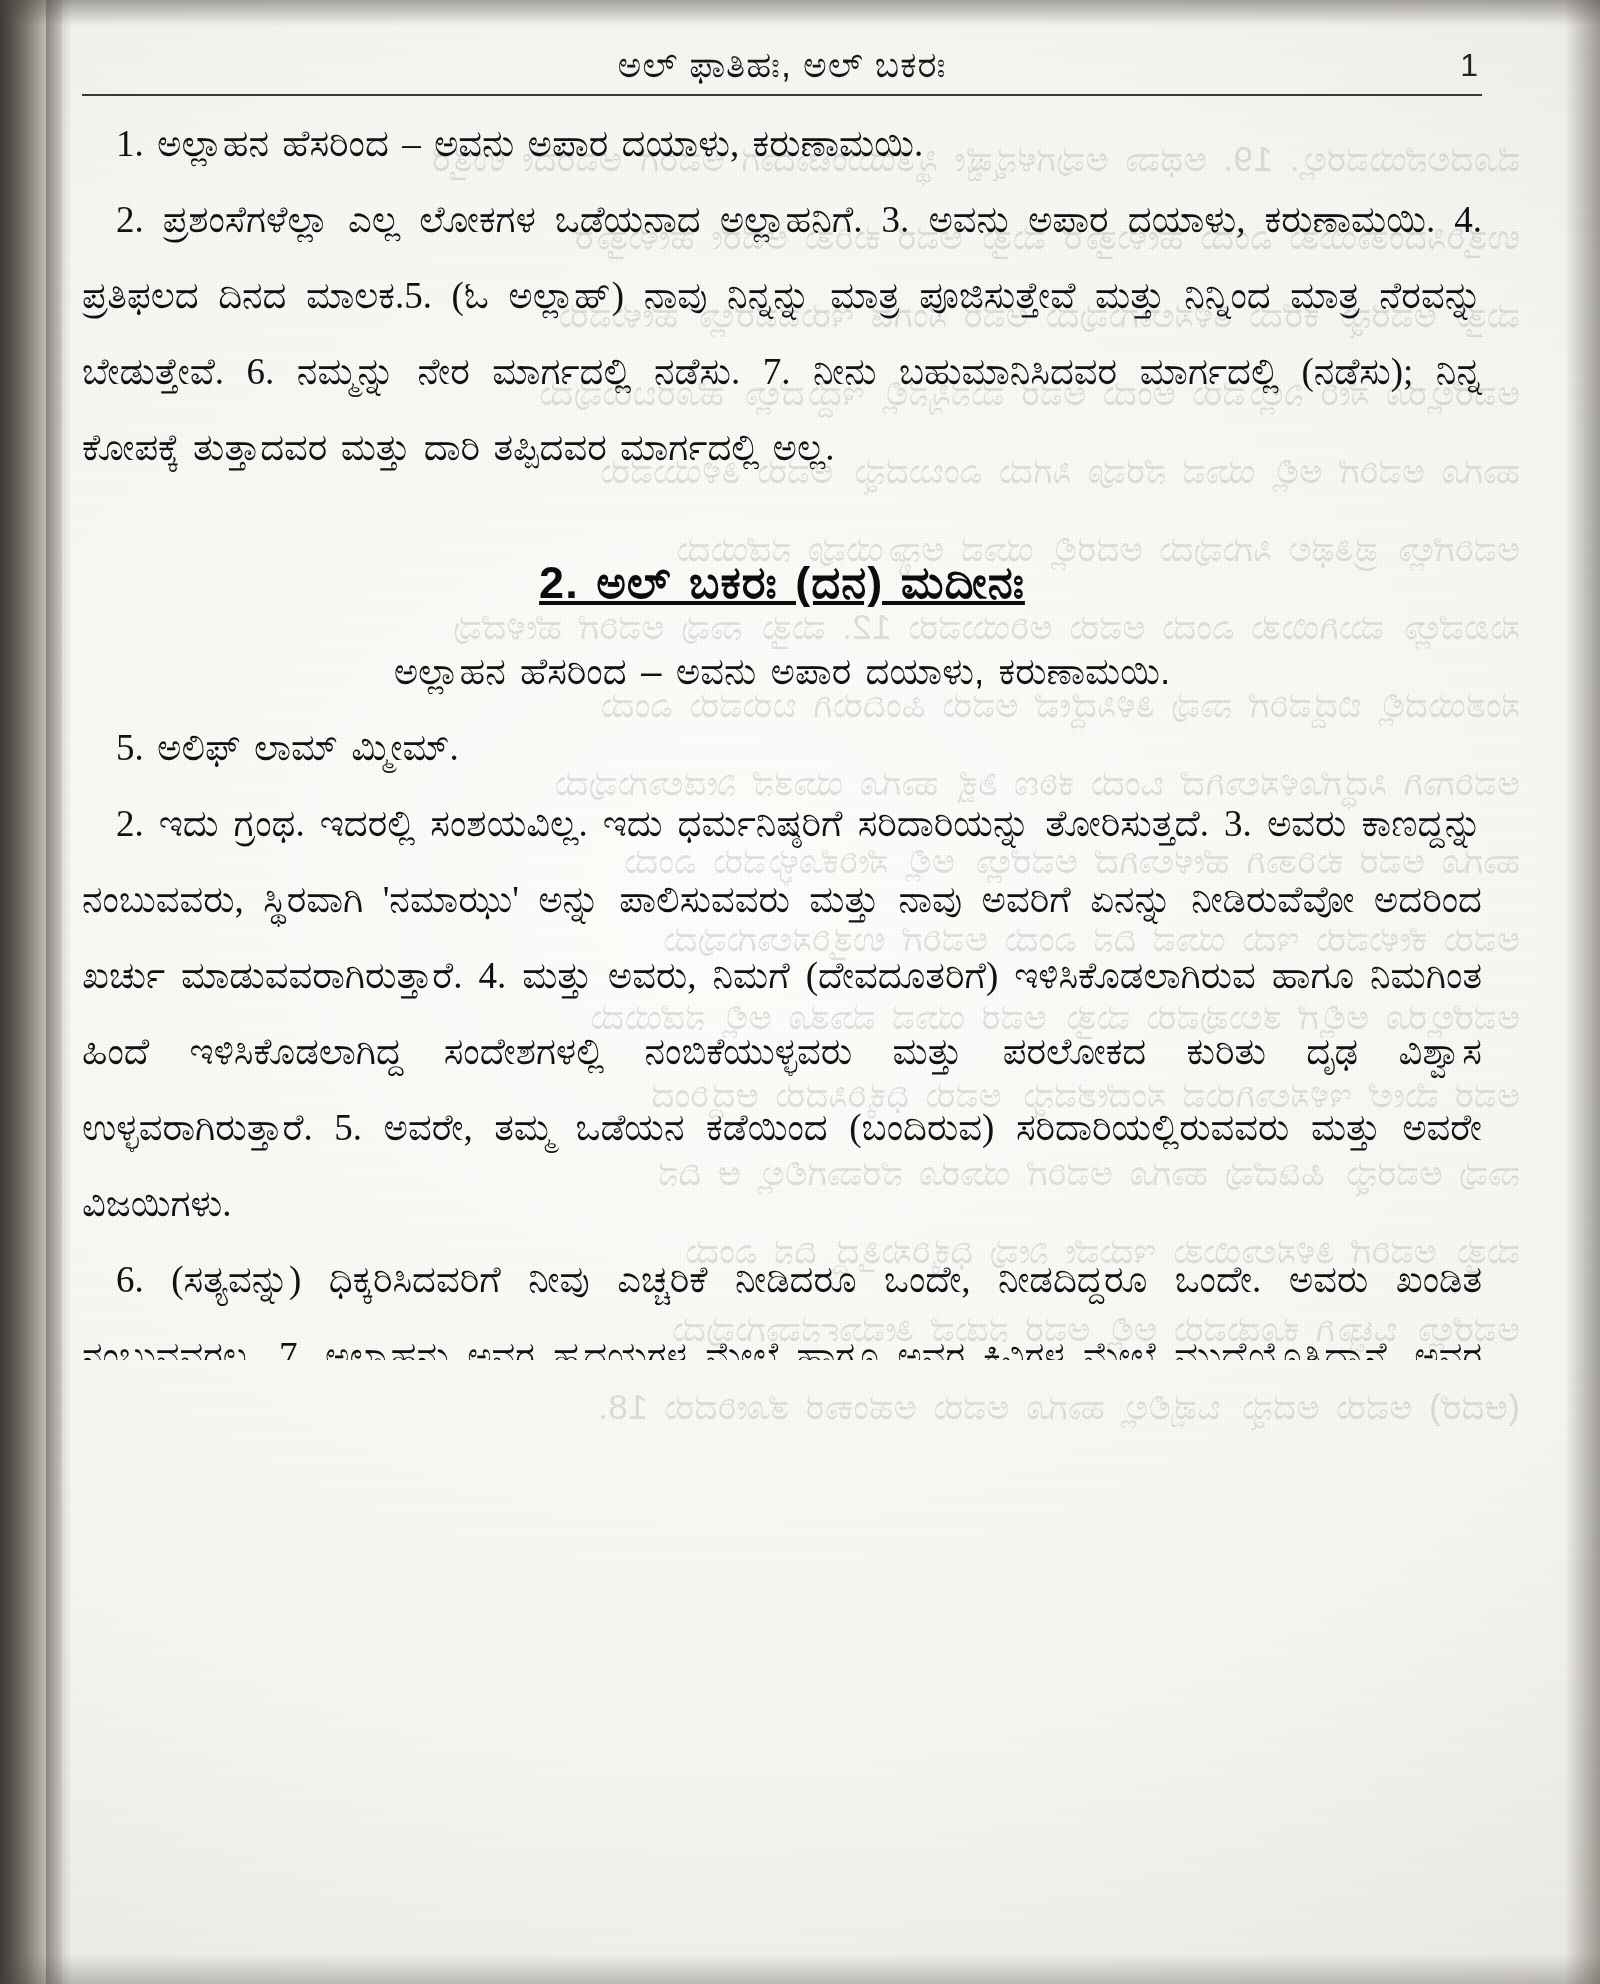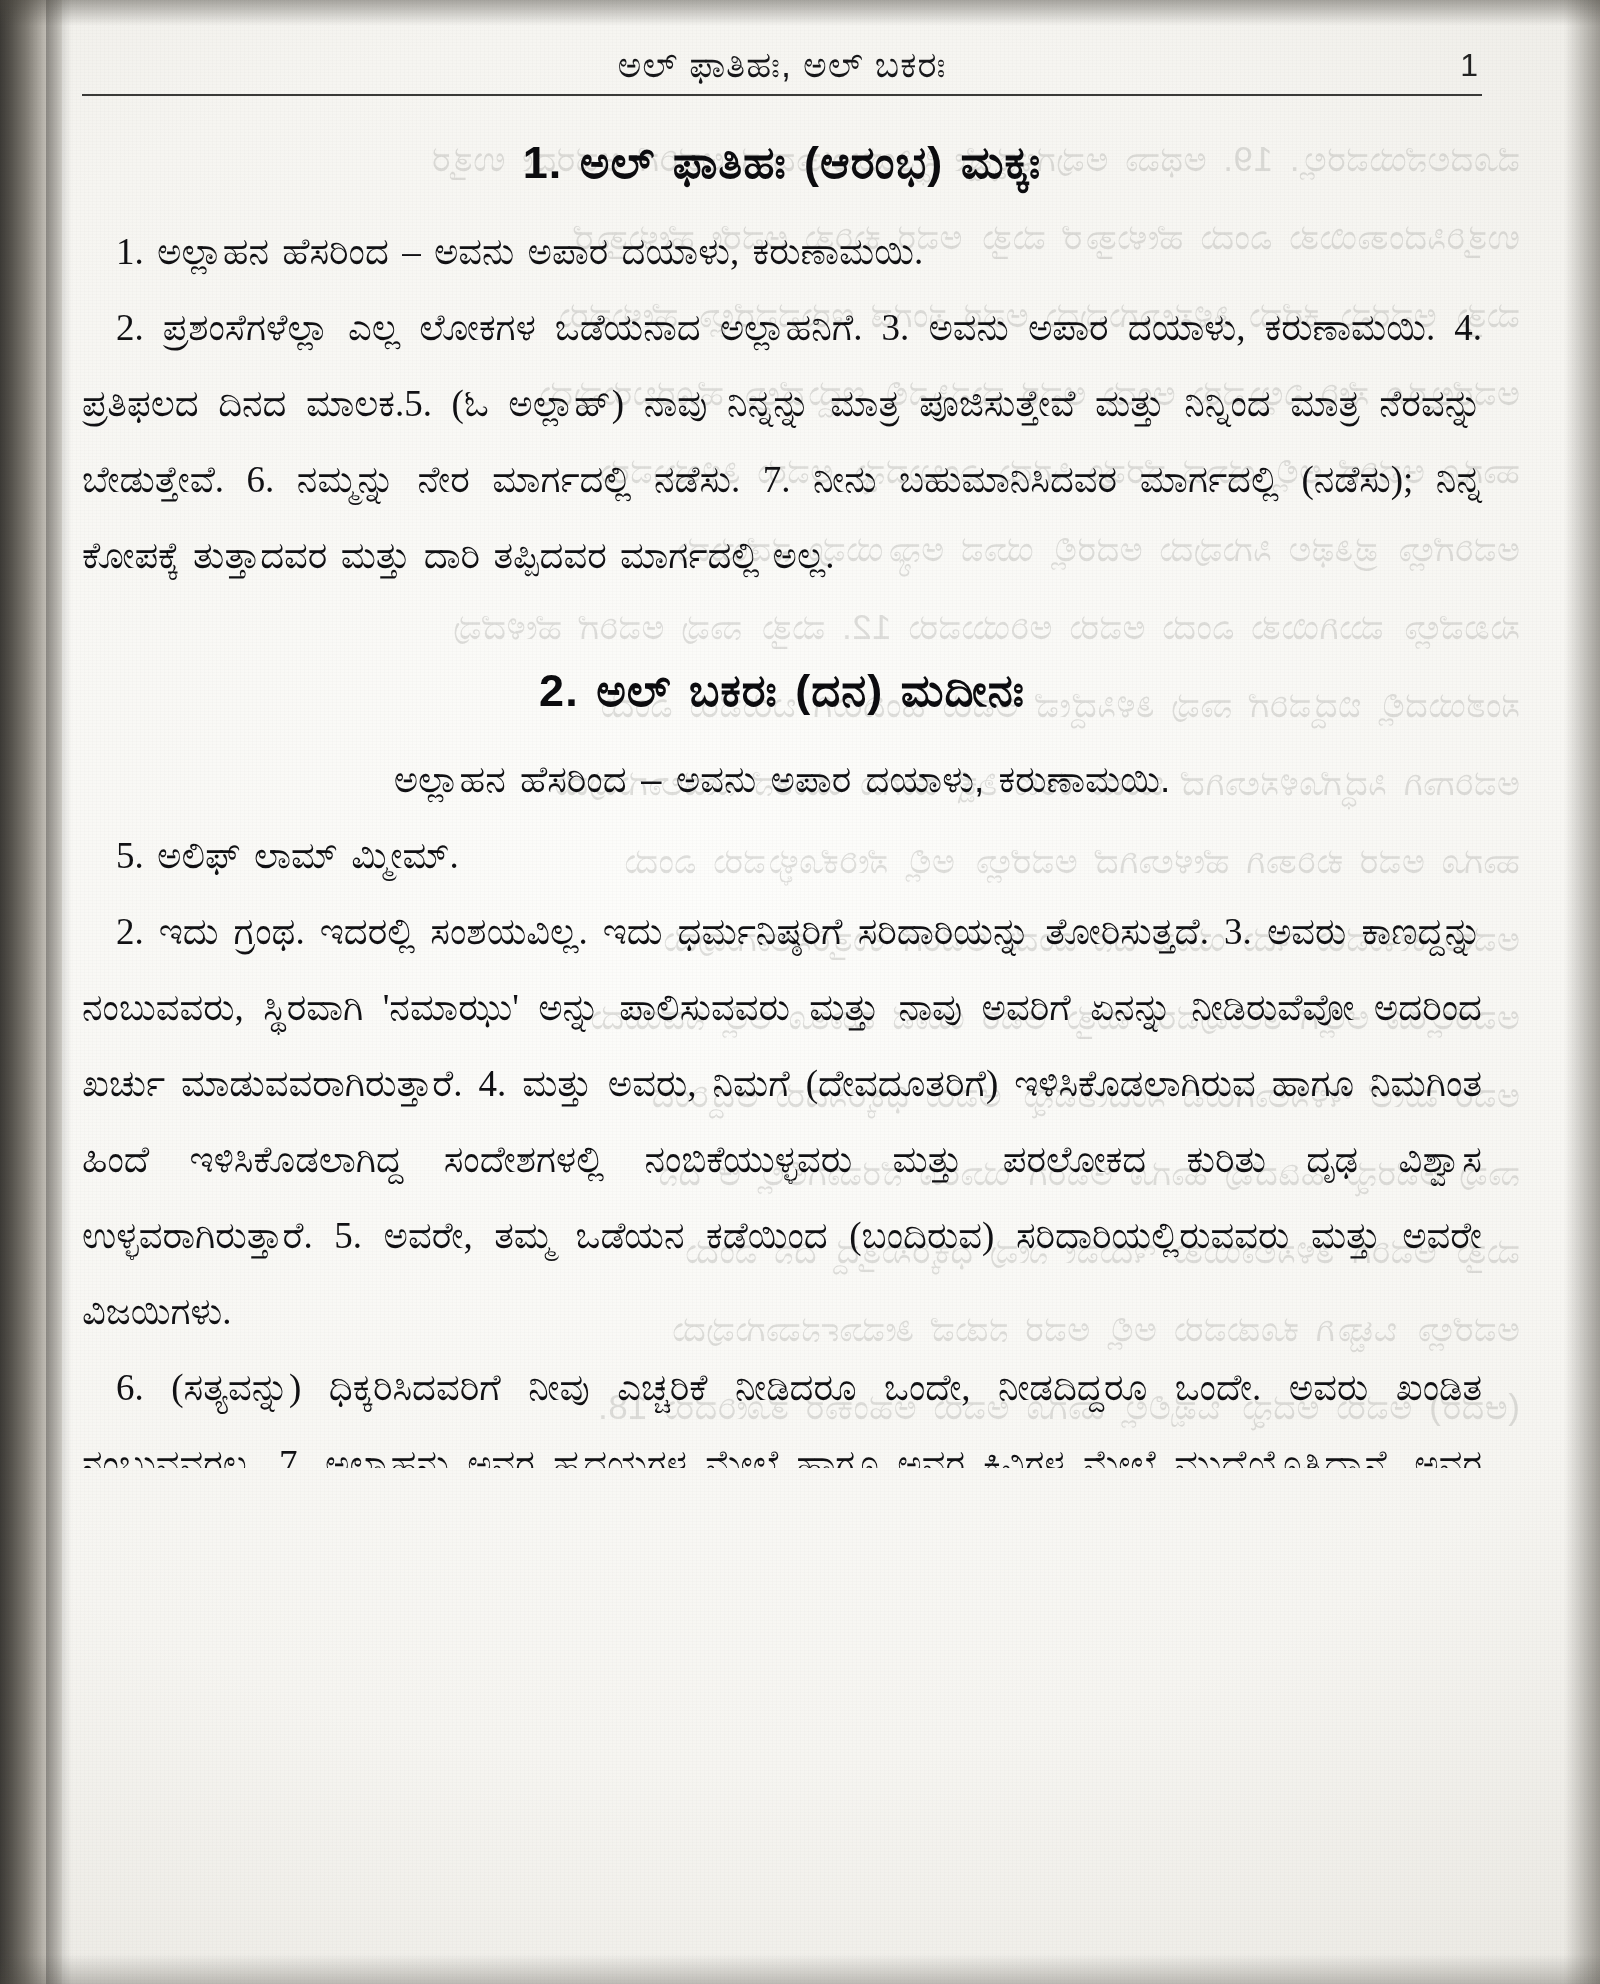--- a/index.html
+++ b/index.html
@@ -122,21 +122,21 @@
 
   h2.sura-title {
     font-size: 45px;
     text-align: center;
     font-weight: bold;
     margin: 34px 0 18px 0;
     line-height: 66px;
     color: #0c0c0f;
     letter-spacing: 1px;
   }
-  h2.sura-title.second { margin-top: 64px; }
+  h2.sura-title.second { margin-top: 64px; text-decoration: underline; }
 
   p.verse-para {
     margin: 0 0 0 0;
     text-indent: 0;
   }
   p.basmala {
     margin: 0;
     text-align: center;
   }
   p.indented { text-indent: 34px; font-family: Liberation Serif, serif; }
@@ -179,21 +179,20 @@
 
   <div class="content">
 
     <div class="running-head">
       <span class="rh-title">ಅಲ್ ಫಾತಿಹಃ, ಅಲ್ ಬಕರಃ</span>
       <span class="rh-pageno">1</span>
     </div>
 
     <div class="body-text">
 
-      <h2 class="sura-title">1. ಅಲ್ ಫಾತಿಹಃ (ಆರಂಭ) ಮಕ್ಕಃ</h2>
       <p class="verse-para indented">1. ಅಲ್ಲಾಹನ ಹೆಸರಿಂದ – ಅವನು ಅಪಾರ ದಯಾಳು, ಕರುಣಾಮಯಿ.</p>
       <p class="verse-para indented">2. ಪ್ರಶಂಸೆಗಳೆಲ್ಲಾ ಎಲ್ಲ ಲೋಕಗಳ ಒಡೆಯನಾದ ಅಲ್ಲಾಹನಿಗೆ. 3. ಅವನು ಅಪಾರ ದಯಾಳು, ಕರುಣಾಮಯಿ. 4. ಪ್ರತಿಫಲದ ದಿನದ ಮಾಲಕ.5. (ಓ ಅಲ್ಲಾಹ್) ನಾವು ನಿನ್ನನ್ನು ಮಾತ್ರ ಪೂಜಿಸುತ್ತೇವೆ ಮತ್ತು ನಿನ್ನಿಂದ ಮಾತ್ರ ನೆರವನ್ನು ಬೇಡುತ್ತೇವೆ. 6. ನಮ್ಮನ್ನು ನೇರ ಮಾರ್ಗದಲ್ಲಿ ನಡೆಸು. 7. ನೀನು ಬಹುಮಾನಿಸಿದವರ ಮಾರ್ಗದಲ್ಲಿ (ನಡೆಸು); ನಿನ್ನ ಕೋಪಕ್ಕೆ ತುತ್ತಾದವರ ಮತ್ತು ದಾರಿ ತಪ್ಪಿದವರ ಮಾರ್ಗದಲ್ಲಿ ಅಲ್ಲ.</p>
 
       <h2 class="sura-title second">2. ಅಲ್ ಬಕರಃ (ದನ) ಮದೀನಃ</h2>
       <p class="basmala">ಅಲ್ಲಾಹನ ಹೆಸರಿಂದ – ಅವನು ಅಪಾರ ದಯಾಳು, ಕರುಣಾಮಯಿ.</p>
       <p class="verse-para indented">5. ಅಲಿಫ್ ಲಾಮ್ ಮ್ಮೀಮ್.</p>
       <p class="verse-para indented">2. ಇದು ಗ್ರಂಥ. ಇದರಲ್ಲಿ ಸಂಶಯವಿಲ್ಲ. ಇದು ಧರ್ಮನಿಷ್ಠರಿಗೆ ಸರಿದಾರಿಯನ್ನು ತೋರಿಸುತ್ತದೆ. 3. ಅವರು ಕಾಣದ್ದನ್ನು ನಂಬುವವರು, ಸ್ಥಿರವಾಗಿ 'ನಮಾಝು' ಅನ್ನು ಪಾಲಿಸುವವರು ಮತ್ತು ನಾವು ಅವರಿಗೆ ಏನನ್ನು ನೀಡಿರುವೆವೋ ಅದರಿಂದ ಖರ್ಚು ಮಾಡುವವರಾಗಿರುತ್ತಾರೆ. 4. ಮತ್ತು ಅವರು, ನಿಮಗೆ (ದೇವದೂತರಿಗೆ) ಇಳಿಸಿಕೊಡಲಾಗಿರುವ ಹಾಗೂ ನಿಮಗಿಂತ ಹಿಂದೆ ಇಳಿಸಿಕೊಡಲಾಗಿದ್ದ ಸಂದೇಶಗಳಲ್ಲಿ ನಂಬಿಕೆಯುಳ್ಳವರು ಮತ್ತು ಪರಲೋಕದ ಕುರಿತು ದೃಢ ವಿಶ್ವಾಸ ಉಳ್ಳವರಾಗಿರುತ್ತಾರೆ. 5. ಅವರೇ, ತಮ್ಮ ಒಡೆಯನ ಕಡೆಯಿಂದ (ಬಂದಿರುವ) ಸರಿದಾರಿಯಲ್ಲಿರುವವರು ಮತ್ತು ಅವರೇ ವಿಜಯಿಗಳು.</p>
       <p class="verse-para indented last-clipped">6. (ಸತ್ಯವನ್ನು) ಧಿಕ್ಕರಿಸಿದವರಿಗೆ ನೀವು ಎಚ್ಚರಿಕೆ ನೀಡಿದರೂ ಒಂದೇ, ನೀಡದಿದ್ದರೂ ಒಂದೇ. ಅವರು ಖಂಡಿತ ನಂಬುವವರಲ್ಲ. 7. ಅಲ್ಲಾಹನು ಅವರ ಹೃದಯಗಳ ಮೇಲೆ ಹಾಗೂ ಅವರ ಕಿವಿಗಳ ಮೇಲೆ ಮುದ್ರೆಯೊತ್ತಿದ್ದಾನೆ. ಅವರ ಕಣ್ಣುಗಳ ಮೇಲೆ ತೆರೆ</p>
 
     </div>

